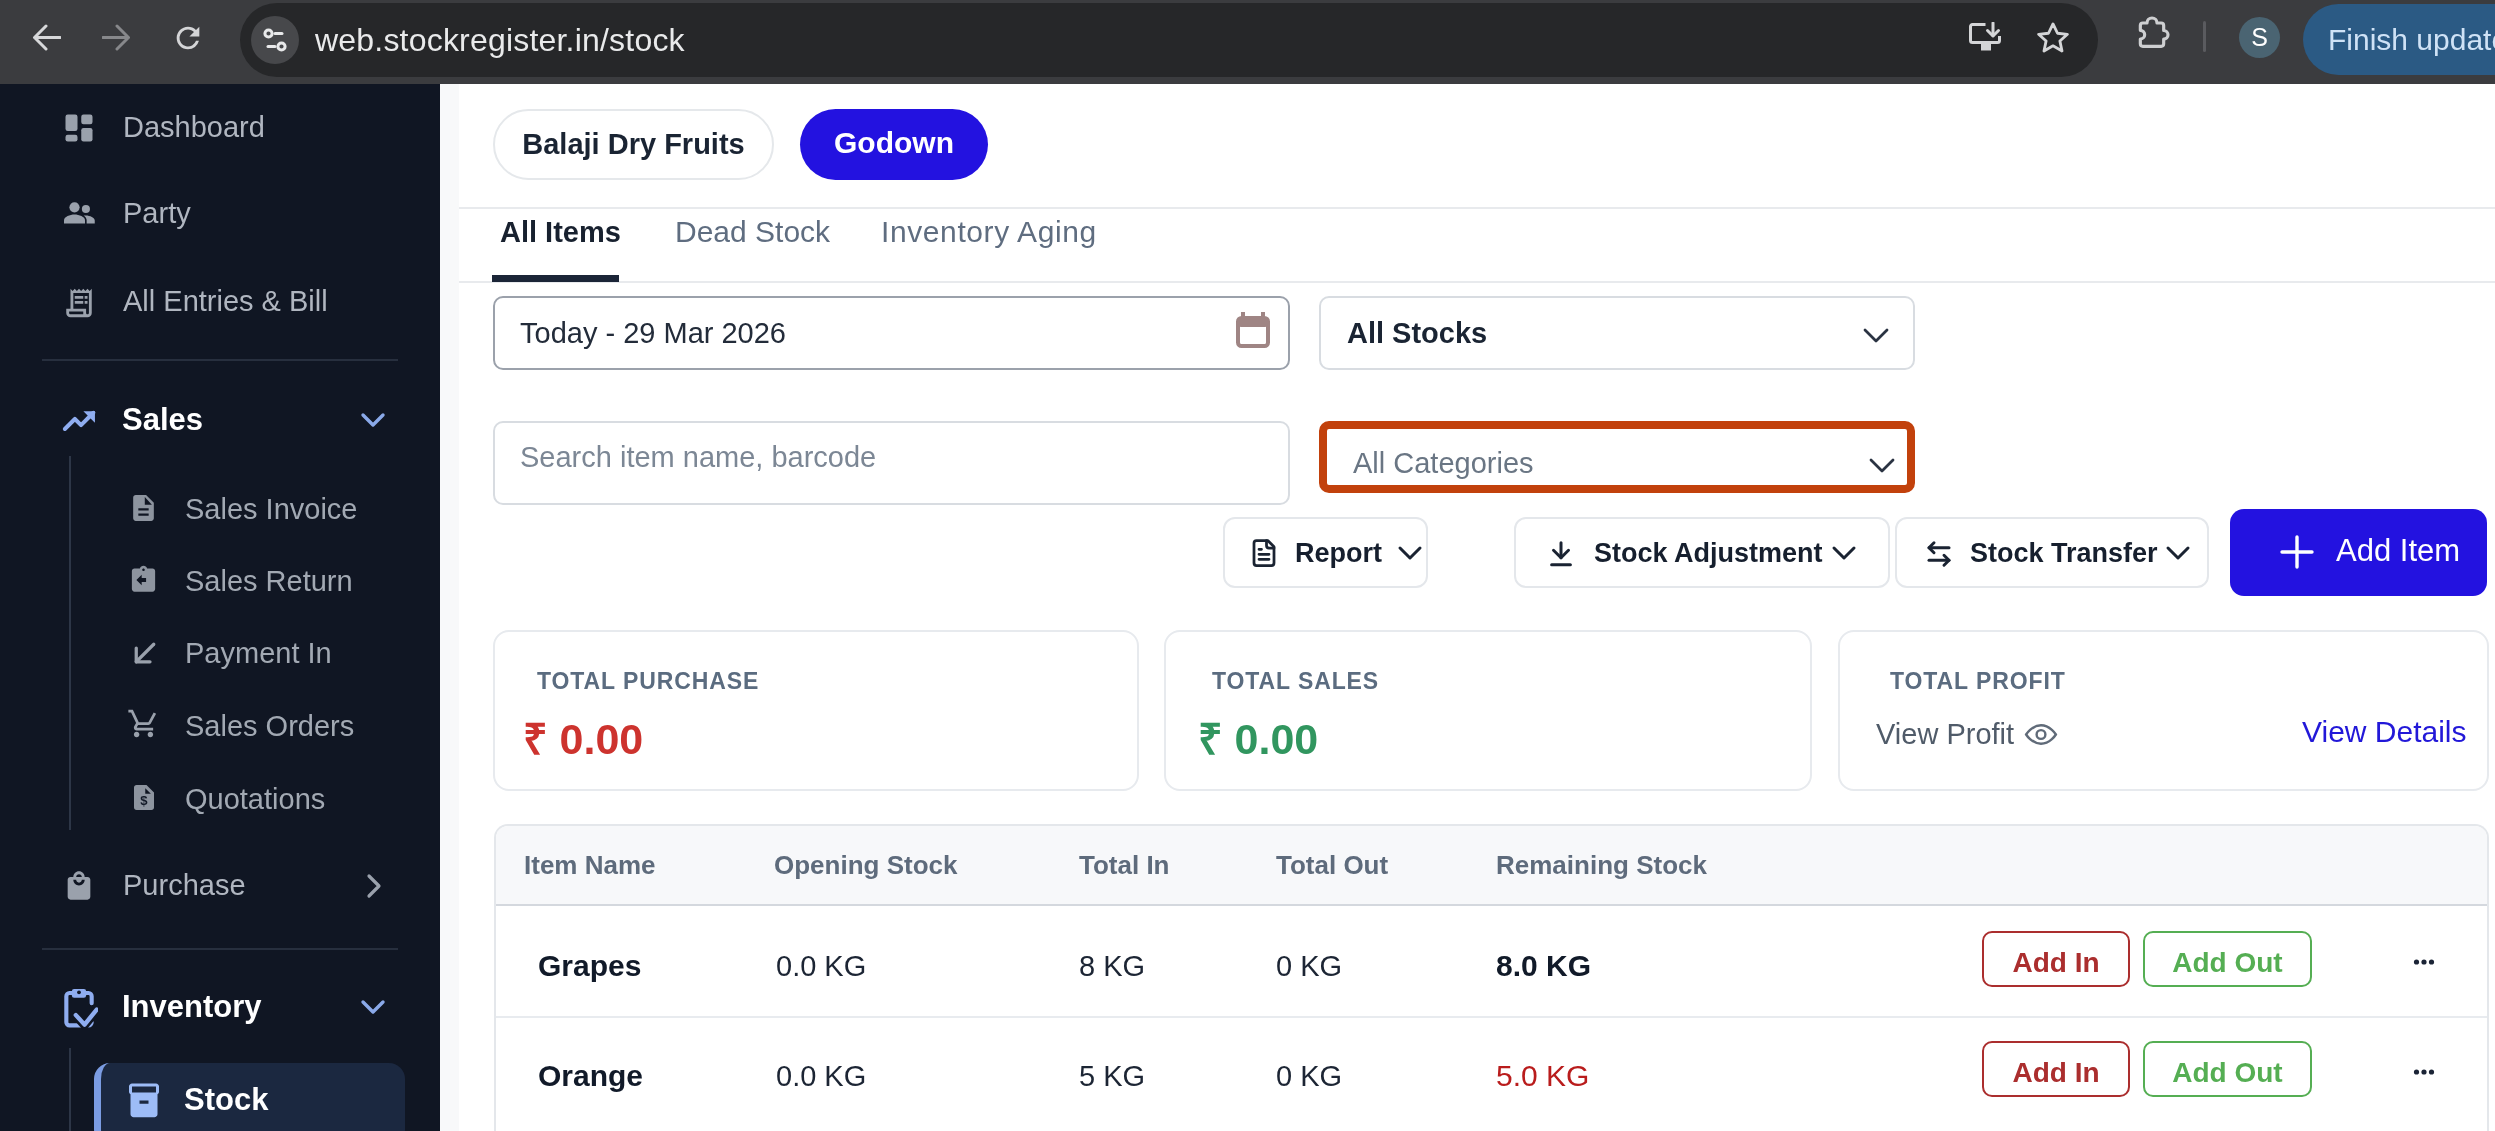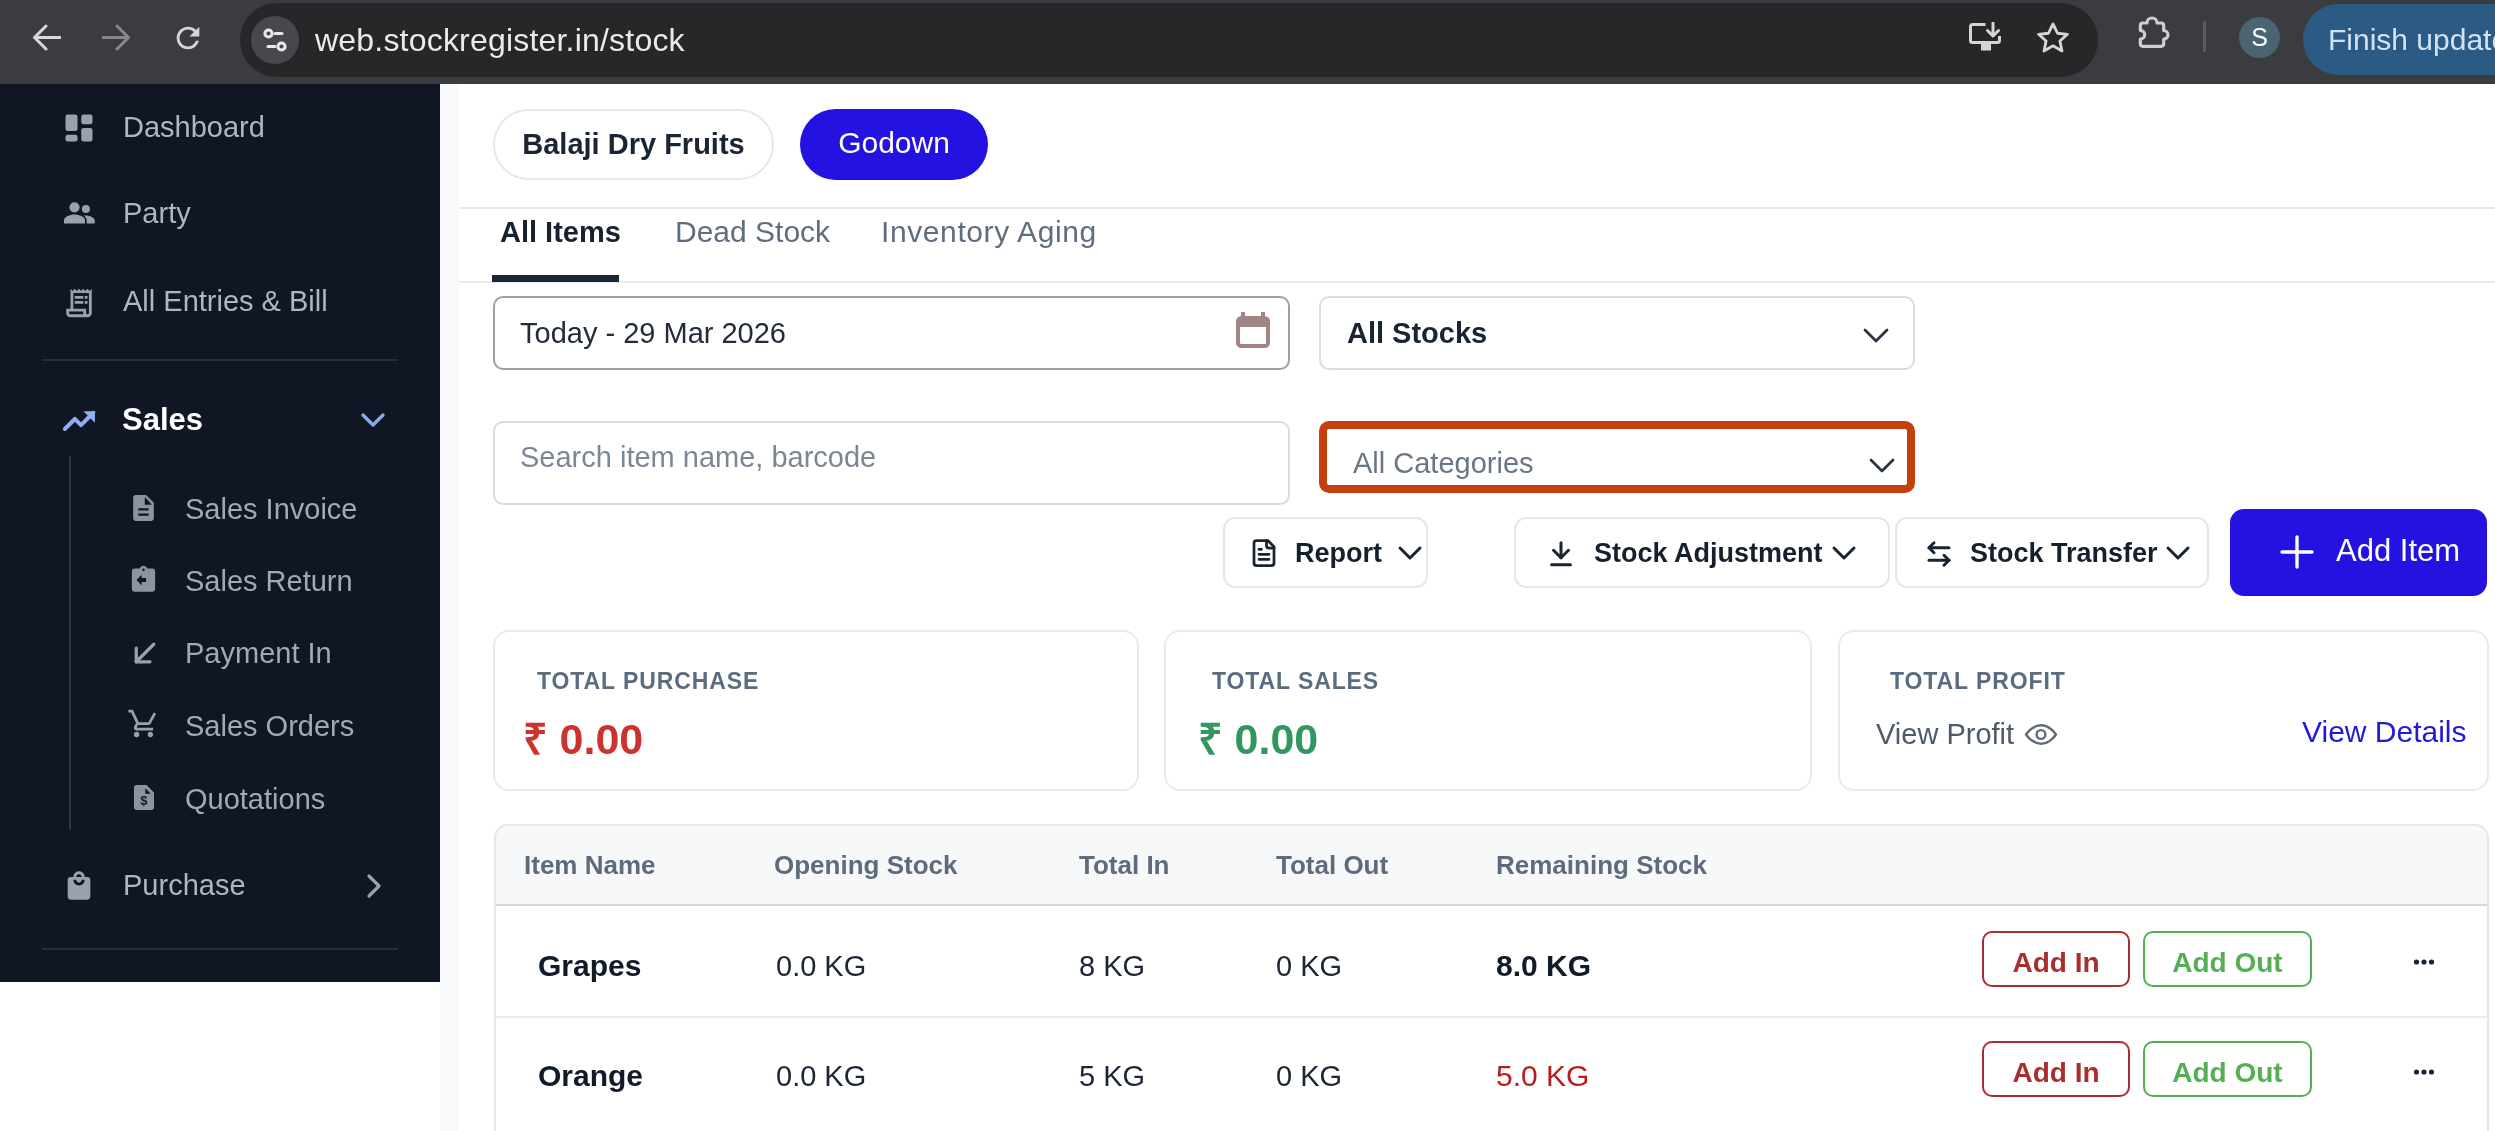--- a/index.html
+++ b/index.html
@@ -9,33 +9,33 @@
   
   #topbar { position:absolute; left:0; top:0; width:2495px; height:84px; background:#3b3c3f; }
   #urlpill { position:absolute; left:240px; top:3px; width:1858px; height:74px; border-radius:37px; background:#262729; }
   #tunecircle { position:absolute; left:11px; top:13px; width:48px; height:48px; border-radius:50%; background:#47484b; }
   #urltext { position:absolute; left:75px; top:19px; font-size:32px; color:#e9eaeb; letter-spacing:0.2px; }
   #finishpill { position:absolute; left:2303px; top:4px; width:240px; height:71px; border-radius:36px; background:#2b5a84; }
   #finishpill span { position:absolute; left:25px; top:19px; font-size:30px; color:#cfe2f6; white-space:nowrap; }
   #avatar { position:absolute; left:2239px; top:17px; width:41px; height:41px; border-radius:50%; background:#4a6472; color:#fff; font-size:25px; text-align:center; line-height:41px; }
   #vsep { position:absolute; left:2203px; top:21px; width:3px; height:31px; background:#5a5b5f; border-radius:2px; }
   
-  #sidebar { position:absolute; left:0; top:84px; width:440px; height:898px; background:#101623; overflow:hidden;text-decoration:underline; }
+  #sidebar { position:absolute; left:0; top:84px; width:440px; height:1047px; background:#101623; overflow:hidden;text-decoration:underline; }
   #gutter { position:absolute; left:440px; top:84px; width:19px; height:1047px; background:#f8f9fa; }
   .navtxt { position:absolute; left:123px; font-size:29px; color:#b0b6c0; white-space:nowrap; }
   .navhead { position:absolute; left:122px; font-size:31px; font-weight:700; color:#fff; white-space:nowrap; }
   .subtxt { position:absolute; left:185px; font-size:29px; color:#a2a9b3; white-space:nowrap; }
   .sdiv { position:absolute; left:42px; width:356px; height:2px; background:#272f3e; }
   .vline { position:absolute; left:69px; width:2px; background:#2d3647; }
   
   #main { position:absolute; left:459px; top:84px; width:2036px; height:1047px; background:#fff; }
   .pill1 { position:absolute; left:493px; top:109px; width:281px; height:71px; border:2px solid #e5e8eb; border-radius:36px; background:#fff; }
   .pill1 span { position:absolute; width:100%; text-align:center; top:17px; font-size:29px; font-weight:700; color:#1a2433; }
   .pill2 { position:absolute; left:800px; top:109px; width:188px; height:71px; border-radius:36px; background:#2312e0; }
-  .pill2 span { position:absolute; width:100%; text-align:center; top:17px; font-size:30px; font-weight:400; color:#fff; }
+  .pill2 span { position:absolute; width:100%; text-align:center; top:17px; font-size:30px; font-weight:700; color:#fff; }
   #tabdiv1 { position:absolute; left:459px; top:207px; width:2036px; height:2px; background:#e8eaed; }
   #tabdiv2 { position:absolute; left:459px; top:281px; width:2036px; height:2px; background:#e8eaed; }
   #underline { position:absolute; left:492px; top:275px; width:127px; height:7px; background:#1b2537; }
   .tab { position:absolute; top:216px; font-size:29px; white-space:nowrap; }
   
   .inbox { position:absolute; background:#fff; border-radius:10px; }
   #datebox { left:493px; top:296px; width:797px; height:74px; border:2px solid #9ba1ab; }
   #datebox .txt { position:absolute; left:25px; top:19px; font-size:29px; color:#232c3a; }
   #stocksel { left:1319px; top:296px; width:596px; height:74px; border:2px solid #d8dce1; }
   #stocksel .txt { position:absolute; left:26px; top:19px; font-size:29px; font-weight:700; color:#1a2433; }

